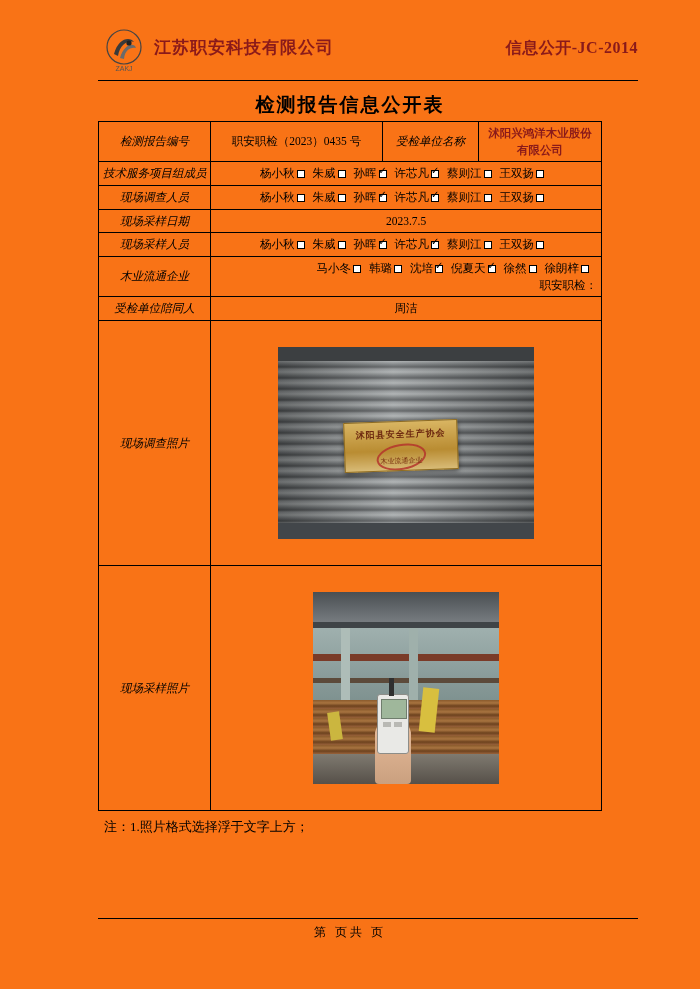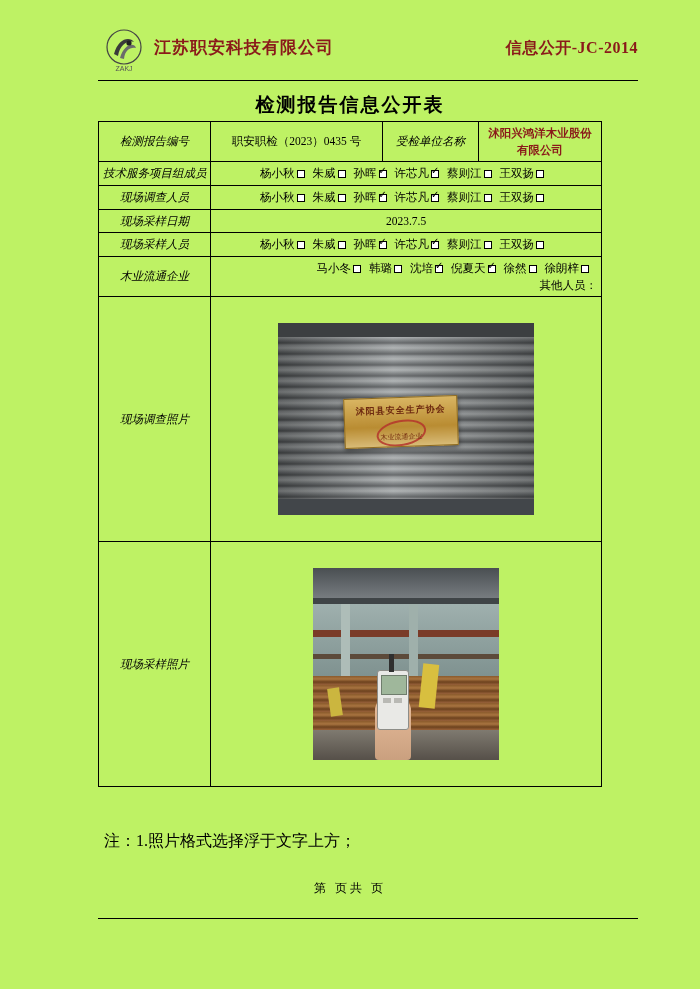--- a/index.html
+++ b/index.html
@@ -7,21 +7,21 @@
     padding: 0;
     background: #8a8a8a;
   }
   body {
     font-family: "Liberation Serif", "DejaVu Serif", serif;
   }
   .page {
     position: relative;
     width: 700px;
     height: 989px;
-    background: #bef264;
+    background: #f97316;
     margin: 0 auto;
     overflow: hidden;
     box-sizing: border-box;
   }
   .content {
     position: absolute;
     left: 60px;
     top: 0;
     width: 580px;
     height: 989px;
@@ -325,36 +325,35 @@
     position: absolute; left: 16px; top: 120px; width: 12px; height: 28px;
     background: #cbb63f;
     transform: rotate(-8deg);
   }
 
   
   .note {
     position: absolute;
     left: 44px;
     top: 818px;
-    font-size: 16px;
+    font-size: 13px;
     color: #000;
-    margin-top: 13px;
   }
   .footer-rule {
     position: absolute;
     left: 38px;
     top: 918px;
     width: 540px;
     height: 0;
     border-top: 1.2px solid #000;
   }
   .footer {
     position: absolute;
     left: 0;
-    top: 880px;
+    top: 924px;
     width: 580px;
     text-align: center;
     font-size: 12px;
     letter-spacing: 3px;
     color: #000;
   }
 </style>
 </head>
 <body>
 
@@ -405,22 +404,26 @@
           <td class="val" colspan="3">2023.7.5</td>
         </tr>
         <tr>
           <td class="lbl">现场采样人员</td>
           <td class="staff-row center-ish" colspan="3"><span class="namegrp"><span>杨小秋</span><span class="cb"></span></span><span class="namegrp"><span>朱威</span><span class="cb"></span></span><span class="namegrp"><span>孙晖</span><span class="cb checked"></span></span><span class="namegrp"><span>许芯凡</span><span class="cb checked"></span></span><span class="namegrp"><span>蔡则江</span><span class="cb"></span></span><span class="namegrp"><span>王双扬</span><span class="cb"></span></span></td>
         </tr>
         <tr>
           <td class="lbl">木业流通企业</td>
           <td colspan="3" class="staff-row">
             <div><span class="namegrp"><span>马小冬</span><span class="cb"></span></span><span class="namegrp"><span>韩璐</span><span class="cb"></span></span><span class="namegrp"><span>沈培</span><span class="cb checked"></span></span><span class="namegrp"><span>倪夏天</span><span class="cb checked"></span></span><span class="namegrp"><span>徐然</span><span class="cb"></span></span><span class="namegrp"><span>徐朗梓</span><span class="cb"></span></span></div>
-            <div>其他人员：</div>
+            <div>职安职检：</div>
           </td>
+        </tr>
+        <tr>
+          <td class="lbl">受检单位陪同人</td>
+          <td class="val" colspan="3">周洁</td>
         </tr>
 
         <tr>
           <td class="lbl">现场调查照片</td>
           <td class="photo-cell" colspan="3">
             <div class="photo-wrap">
               <div class="photo1">
                 <div class="shutter"></div>
                 <div class="shutter-shade"></div>
                 <div class="shutter-top"></div>

